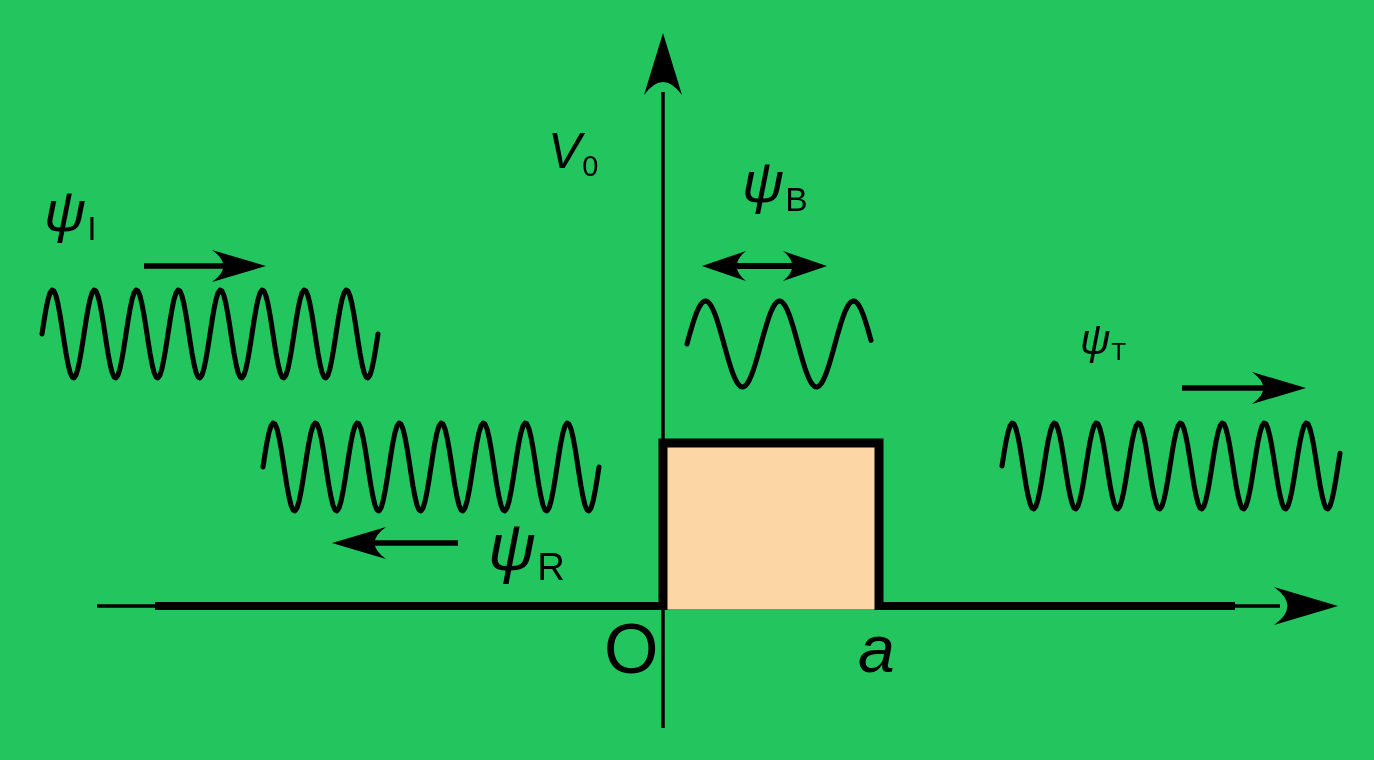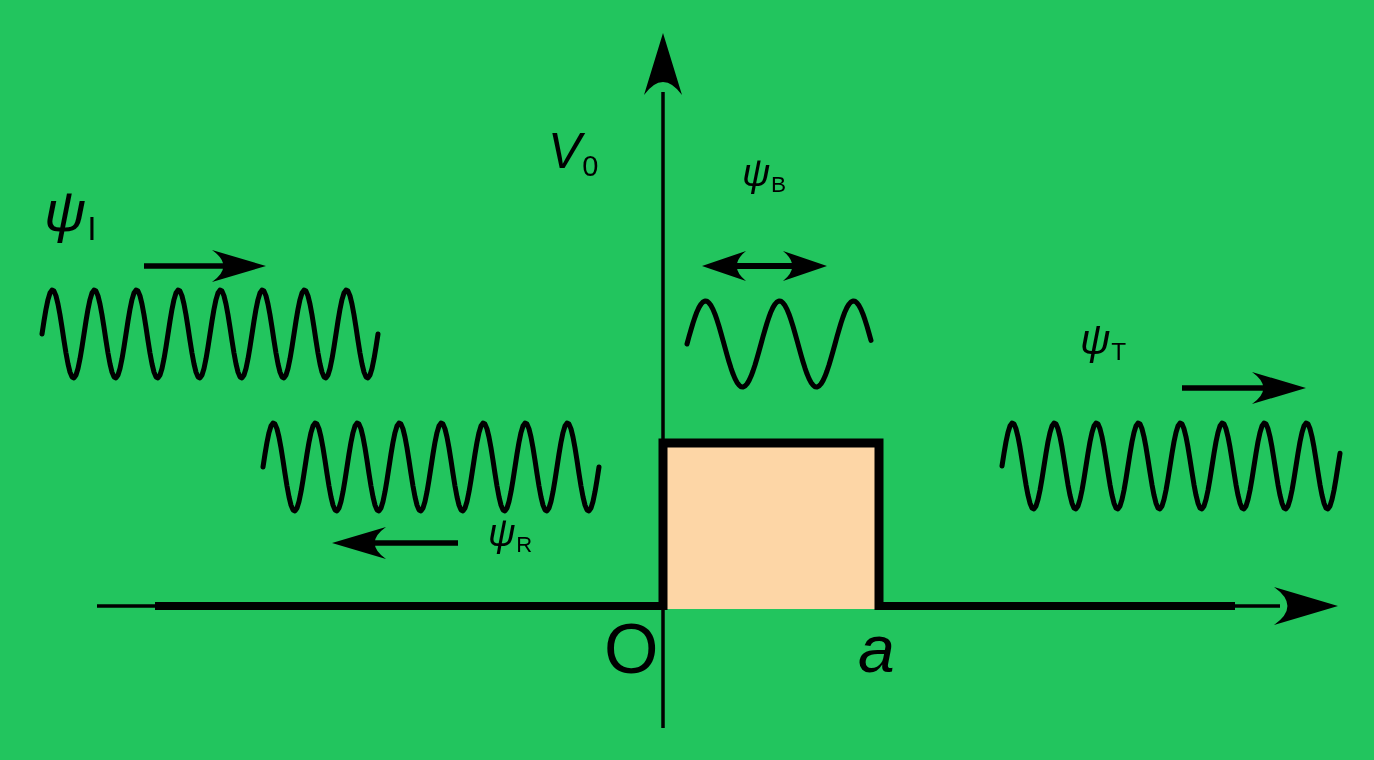--- a/index.html
+++ b/index.html
@@ -92,25 +92,25 @@
   </svg>
 
   <div class="mlabel" style="left:548px; top:126px; font-size:50px;">
     <span class="main">V</span><span class="sub">0</span>
   </div>
 
   <div class="mlabel" style="left:44px; top:182px; font-size:58px;">
     <span class="main">ψ</span><span class="sub">I</span>
   </div>
 
-  <div class="mlabel" style="left:488px; top:514px; font-size:38px;">
+  <div class="mlabel" style="left:488px; top:514px; font-size:66px;">
     <span class="main">ψ</span><span class="sub">R</span>
   </div>
 
-  <div class="mlabel" style="left:742px; top:153px; font-size:39px;">
+  <div class="mlabel" style="left:742px; top:153px; font-size:58px;">
     <span class="main">ψ</span><span class="sub">B</span>
   </div>
 
   <div class="mlabel" style="left:1080px; top:319px; font-size:42px;">
     <span class="main">ψ</span><span class="sub">T</span>
   </div>
 
   <div class="mlabel upright" style="left:604px; top:614px; font-size:70px;">O</div>
 
   <div class="mlabel" style="left:858px; top:616px; font-size:66px;">a</div>

